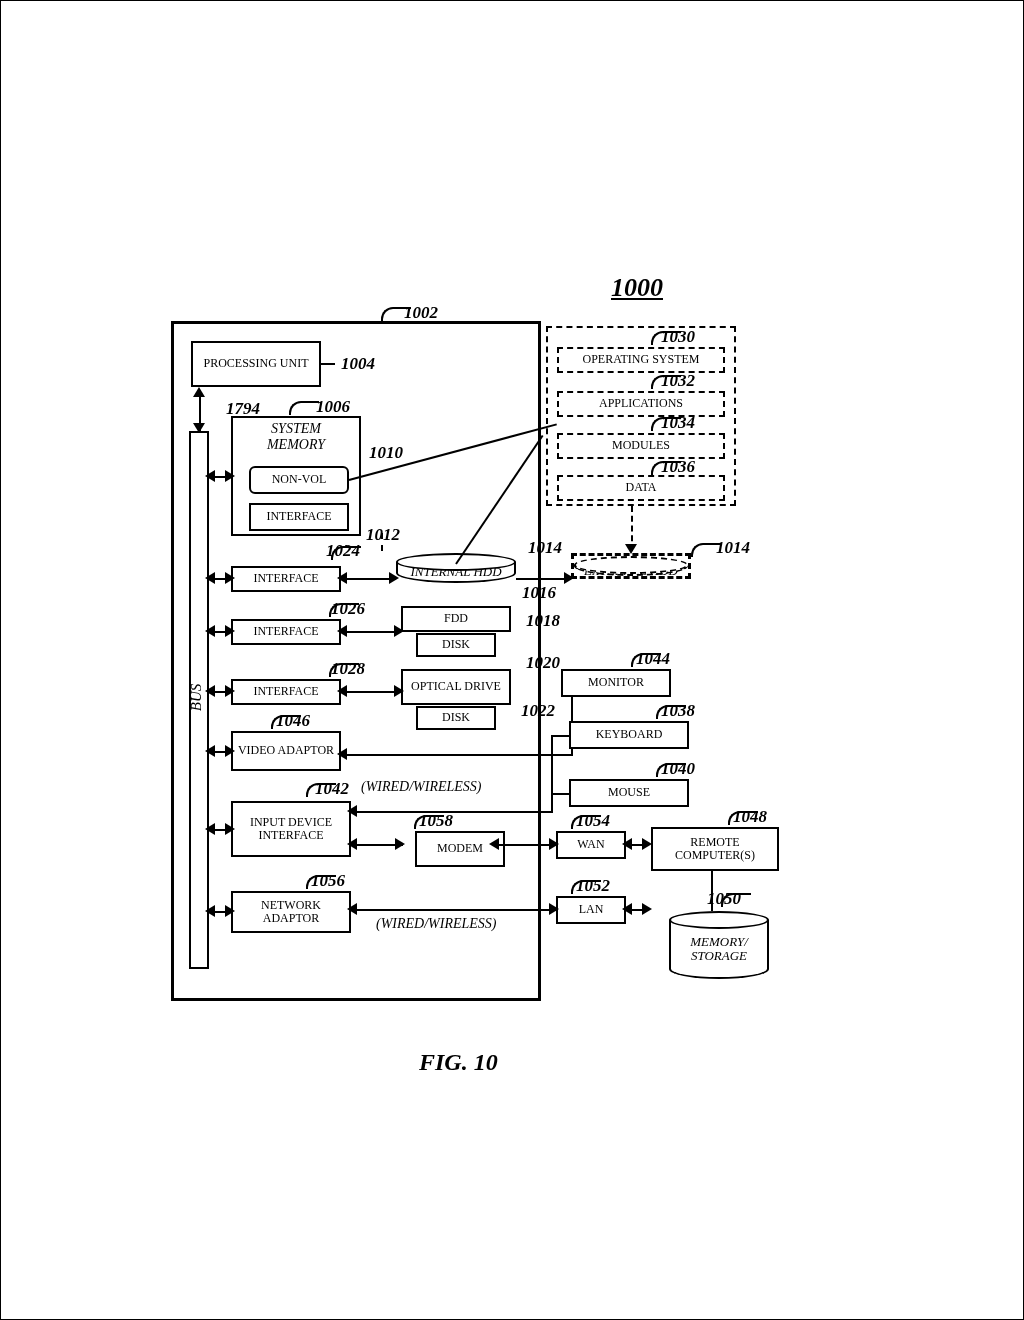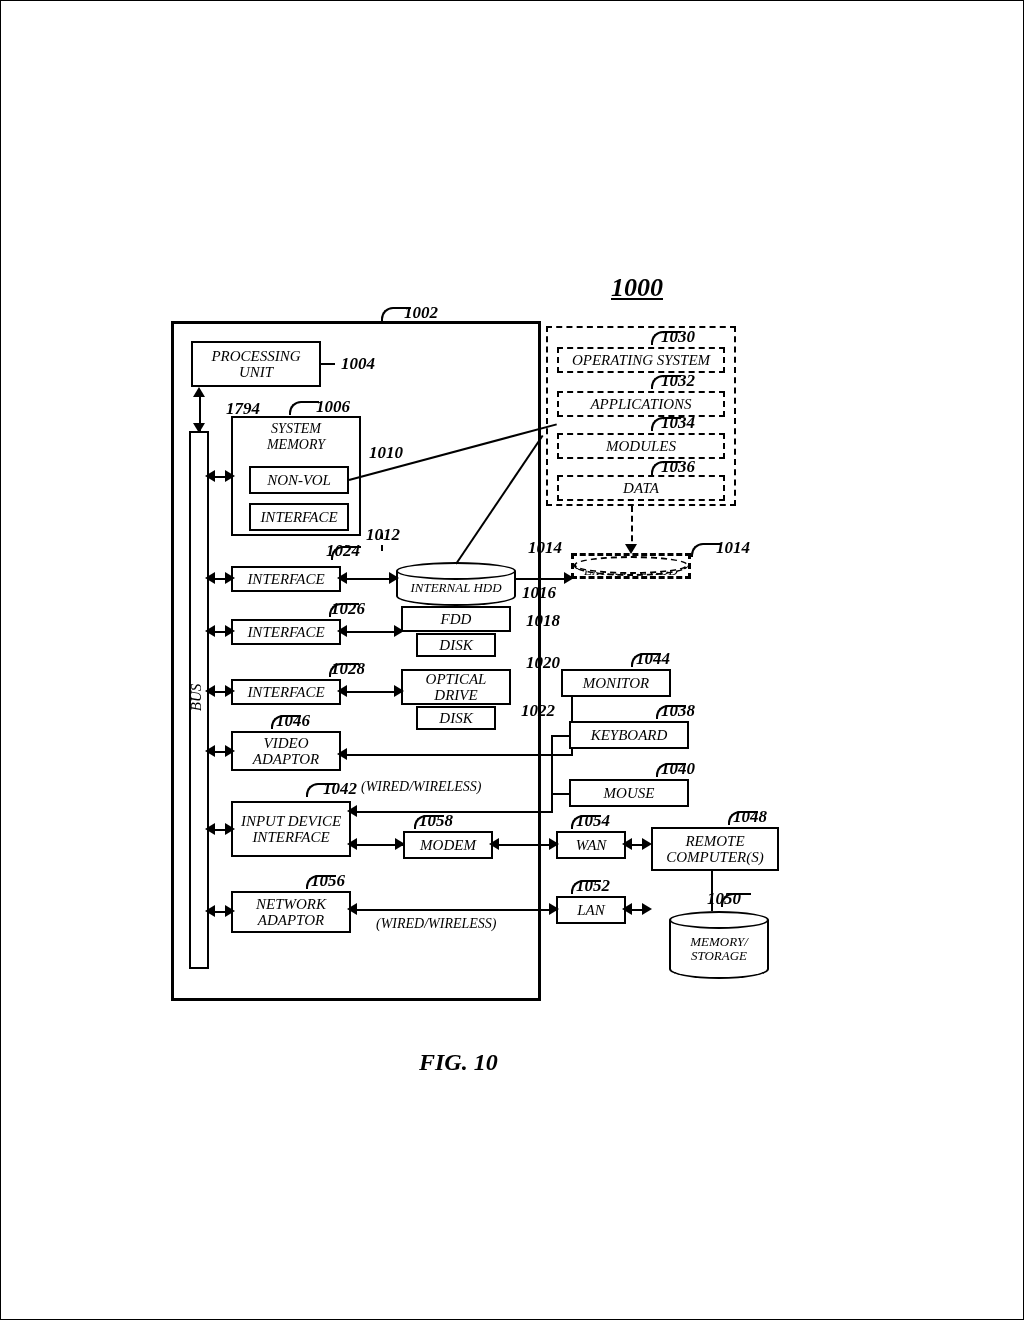--- a/index.html
+++ b/index.html
@@ -35,22 +35,21 @@
     font-style: italic;
     font-weight: bold;
     font-size: 17px;
     white-space: nowrap;
   }
   .box {
     position: absolute;
     border: 2px solid #000;
     background: #fff;
     text-align: center;
-    font-style: italic;
-    font-size: 15px;
+    font-size: 12px;
     display: flex; align-items: center; justify-content: center;
     line-height: 1.1;
   }
   .dashed { border-style: dashed; background: transparent; }
   .bus-label {
     position: absolute;
     transform: rotate(-90deg);
     font-style: italic;
     font-size: 15px;
   }
@@ -115,21 +114,21 @@
     <div class="box" style="left:18px; top:160px; width:20px; height:538px; background:#fff;"></div>
     <div class="bus-label" style="left:12px; top:418px;">BUS</div>
     <div class="ref" style="left:55px; top:128px;">1794</div>
     <div class="lead" style="left:118px; top:130px;"></div>
     <div class="ref" style="left:145px; top:126px;">1006</div>
 
     <div class="box" style="left:60px; top:145px; width:130px; height:120px; background:transparent;"></div>
     <div style="position:absolute; left:70px; top:150px; width:110px; font-style:italic; font-size:14px; text-align:center;">SYSTEM MEMORY</div>
     <div class="ref" style="left:198px; top:172px;">1010</div>
 
-    <div class="box" style="left:78px; top:195px; width:100px; height:28px;">
+    <div class="box" style="left:78px; top:195px; width:100px; height:28px;border-radius:6px;">
         <span>NON-VOL</span>
       </div>
 
     <div class="box" style="left:78px; top:232px; width:100px; height:28px;">
         <span>INTERFACE</span>
       </div>
     <div class="ref" style="left:195px; top:238px;margin-top:16px;">1012</div>
 
     <div class="hline" style="left:38px; top:205px; width:22px;"></div>
     <div class="arrow left" style="left:34px; top:199px;"></div>
@@ -137,21 +136,21 @@
 
     <div class="box" style="left:60px; top:295px; width:110px; height:26px;">
         <span>INTERFACE</span>
       </div>
     <div class="hline" style="left:38px; top:307px; width:22px;"></div>
     <div class="arrow left" style="left:34px; top:301px;"></div>
     <div class="arrow right" style="left:54px; top:301px;"></div>
     <div class="lead" style="left:160px; top:275px;"></div>
     <div class="ref" style="left:155px; top:270px;">1024</div>
 
-    <div class="cyl" style="left:225px; top:282px; width:120px; height:44px;margin-top:9px;">
+    <div class="cyl" style="left:225px; top:282px; width:120px; height:30px;">
       <div class="body">
           <span>INTERNAL HDD</span>
         </div>
         <div class="top"></div>
     </div>
     <div class="hline" style="left:170px; top:307px; width:55px;"></div>
     <div class="arrow left" style="left:166px; top:301px;"></div>
     <div class="arrow right" style="left:218px; top:301px;"></div>
     <div class="ref" style="left:357px; top:267px;">1014</div>
     <div class="ref" style="left:351px; top:312px;">1016</div>
@@ -238,32 +237,32 @@
       </div>
     <div class="ref" style="left:490px; top:488px;">1040</div>
     <div class="lead" style="left:485px; top:492px;"></div>
 
     <div class="box" style="left:60px; top:530px; width:120px; height:56px;">
         <span>INPUT DEVICE INTERFACE</span>
       </div>
     <div class="hline" style="left:38px; top:558px; width:22px;"></div>
     <div class="arrow left" style="left:34px; top:552px;"></div>
     <div class="arrow right" style="left:54px; top:552px;"></div>
-    <div class="ref" style="left:152px; top:508px;">1042</div>
+    <div class="ref" style="left:144px; top:508px;">1042</div>
     <div class="lead" style="left:135px; top:512px;"></div>
     <div class="wirednote" style="left:190px; top:508px;">(WIRED/WIRELESS)</div>
 
     <div class="vline" style="left:380px; top:464px; height:60px;"></div>
     <div class="hline" style="left:380px; top:464px; width:18px;"></div>
     <div class="hline" style="left:380px; top:522px; width:18px;"></div>
     <div class="hline" style="left:180px; top:540px; width:202px;"></div>
     <div class="vline" style="left:380px; top:522px; height:20px;"></div>
     <div class="arrow left" style="left:176px; top:534px;"></div>
 
-    <div class="box" style="left:232px; top:560px; width:90px; height:28px;">
+    <div class="box" style="left:244px; top:560px; width:90px; height:36px;">
         <span>MODEM</span>
       </div>
     <div class="ref" style="left:248px; top:540px;">1058</div>
     <div class="lead" style="left:243px; top:544px;"></div>
     <div class="hline" style="left:180px; top:573px; width:52px;"></div>
     <div class="arrow left" style="left:176px; top:567px;"></div>
     <div class="arrow right" style="left:224px; top:567px;"></div>
 
     <div class="box" style="left:385px; top:560px; width:70px; height:28px;">
         <span>WAN</span>

